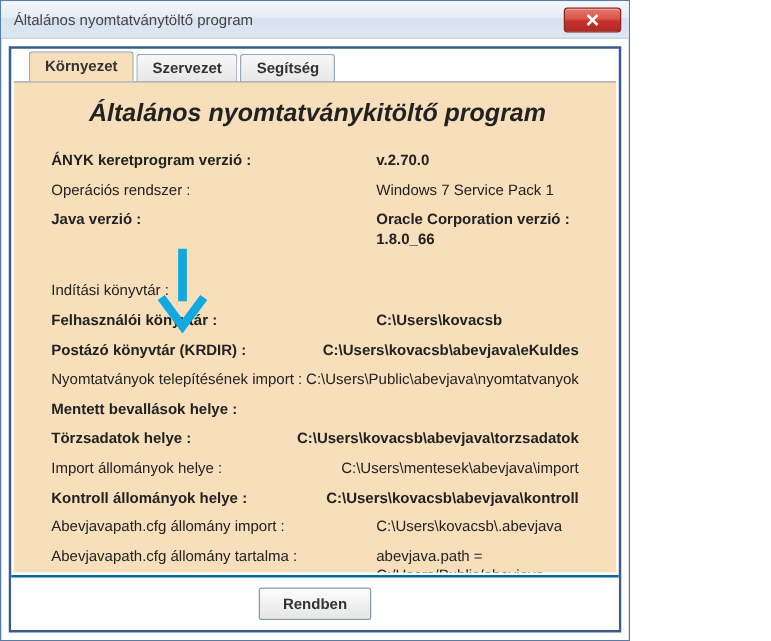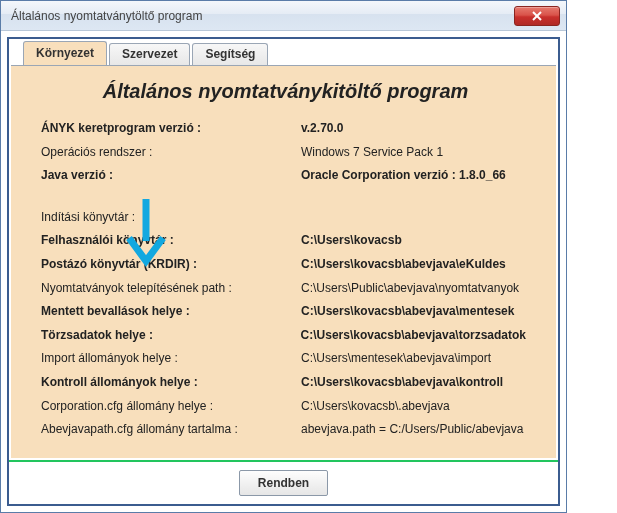--- a/index.html
+++ b/index.html
@@ -5,21 +5,21 @@
   * { box-sizing: border-box; }
   body {
     margin: 0;
     font-family: Arial, sans-serif;
     background: #fff;
     width: 617px;
     height: 513px;
     overflow: hidden;
   }
   .window {
-    width: 567px;
+    width: 504px;
     height: 513px;
     border: 1px solid #5a7ca8;
     background: #fff;
     position: relative;
   }
   .titlebar {
     height: 30px;
     background: linear-gradient(to bottom, #f4f7fb 0%, #e5ecf5 45%, #d7e2ef 46%, #dde7f3 100%);
     display: flex;
     align-items: center;
@@ -110,21 +110,21 @@
     font-size: 12px;
     color: #222;
     padding: 4px 0;
     line-height: 1.3;
   }
   .row .label { width: 260px; }
   .row .value { flex:1; }
   .row.bold .label, .row.bold .value { font-weight: bold; }
   .spacer { height: 18px; }
   .footer {
-    border-top: 2px solid #22c55e;
+    border-top: 2px solid #0369a1;
     padding: 8px;
     display:flex;
     justify-content:center;
     background:#fff;
   }
   .ok-btn {
     font-size: 12px;
     font-weight: bold;
     padding: 5px 18px;
     border: 1px solid #8b98a8;
@@ -187,41 +187,40 @@
           </div>
           <div class="row bold">
             <span class="label">Felhasználói könyvtár :</span>
             <span class="value">C:\Users\kovacsb</span>
           </div>
           <div class="row bold">
             <span class="label">Postázó könyvtár (KRDIR) :</span>
             <span class="value">C:\Users\kovacsb\abevjava\eKuldes</span>
           </div>
           <div class="row">
-            <span class="label">Nyomtatványok telepítésének path :</span>
+            <span class="label">Nyomtatványok telepítésének import :</span>
             <span class="value">C:\Users\Public\abevjava\nyomtatvanyok</span>
           </div>
           <div class="row bold">
             <span class="label">Mentett bevallások helye :</span>
-            <span class="value">C:\Users\kovacsb\abevjava\mentesek</span>
           </div>
           <div class="row bold">
             <span class="label">Törzsadatok helye :</span>
             <span class="value">C:\Users\kovacsb\abevjava\torzsadatok</span>
           </div>
           <div class="row">
             <span class="label">Import állományok helye :</span>
             <span class="value">C:\Users\mentesek\abevjava\import</span>
           </div>
           <div class="row bold">
             <span class="label">Kontroll állományok helye :</span>
             <span class="value">C:\Users\kovacsb\abevjava\kontroll</span>
           </div>
           <div class="row">
-            <span class="label">Corporation.cfg állomány helye :</span>
+            <span class="label">Abevjavapath.cfg állomány import :</span>
             <span class="value">C:\Users\kovacsb\.abevjava</span>
           </div>
           <div class="row">
             <span class="label">Abevjavapath.cfg állomány tartalma :</span>
             <span class="value">abevjava.path = C:/Users/Public/abevjava</span>
           </div>
         </div>
 
         <svg class="arrow-overlay" width="50" height="80">
           <g fill="none" stroke="#12a8e0" stroke-width="7" stroke-linejoin="miter">

